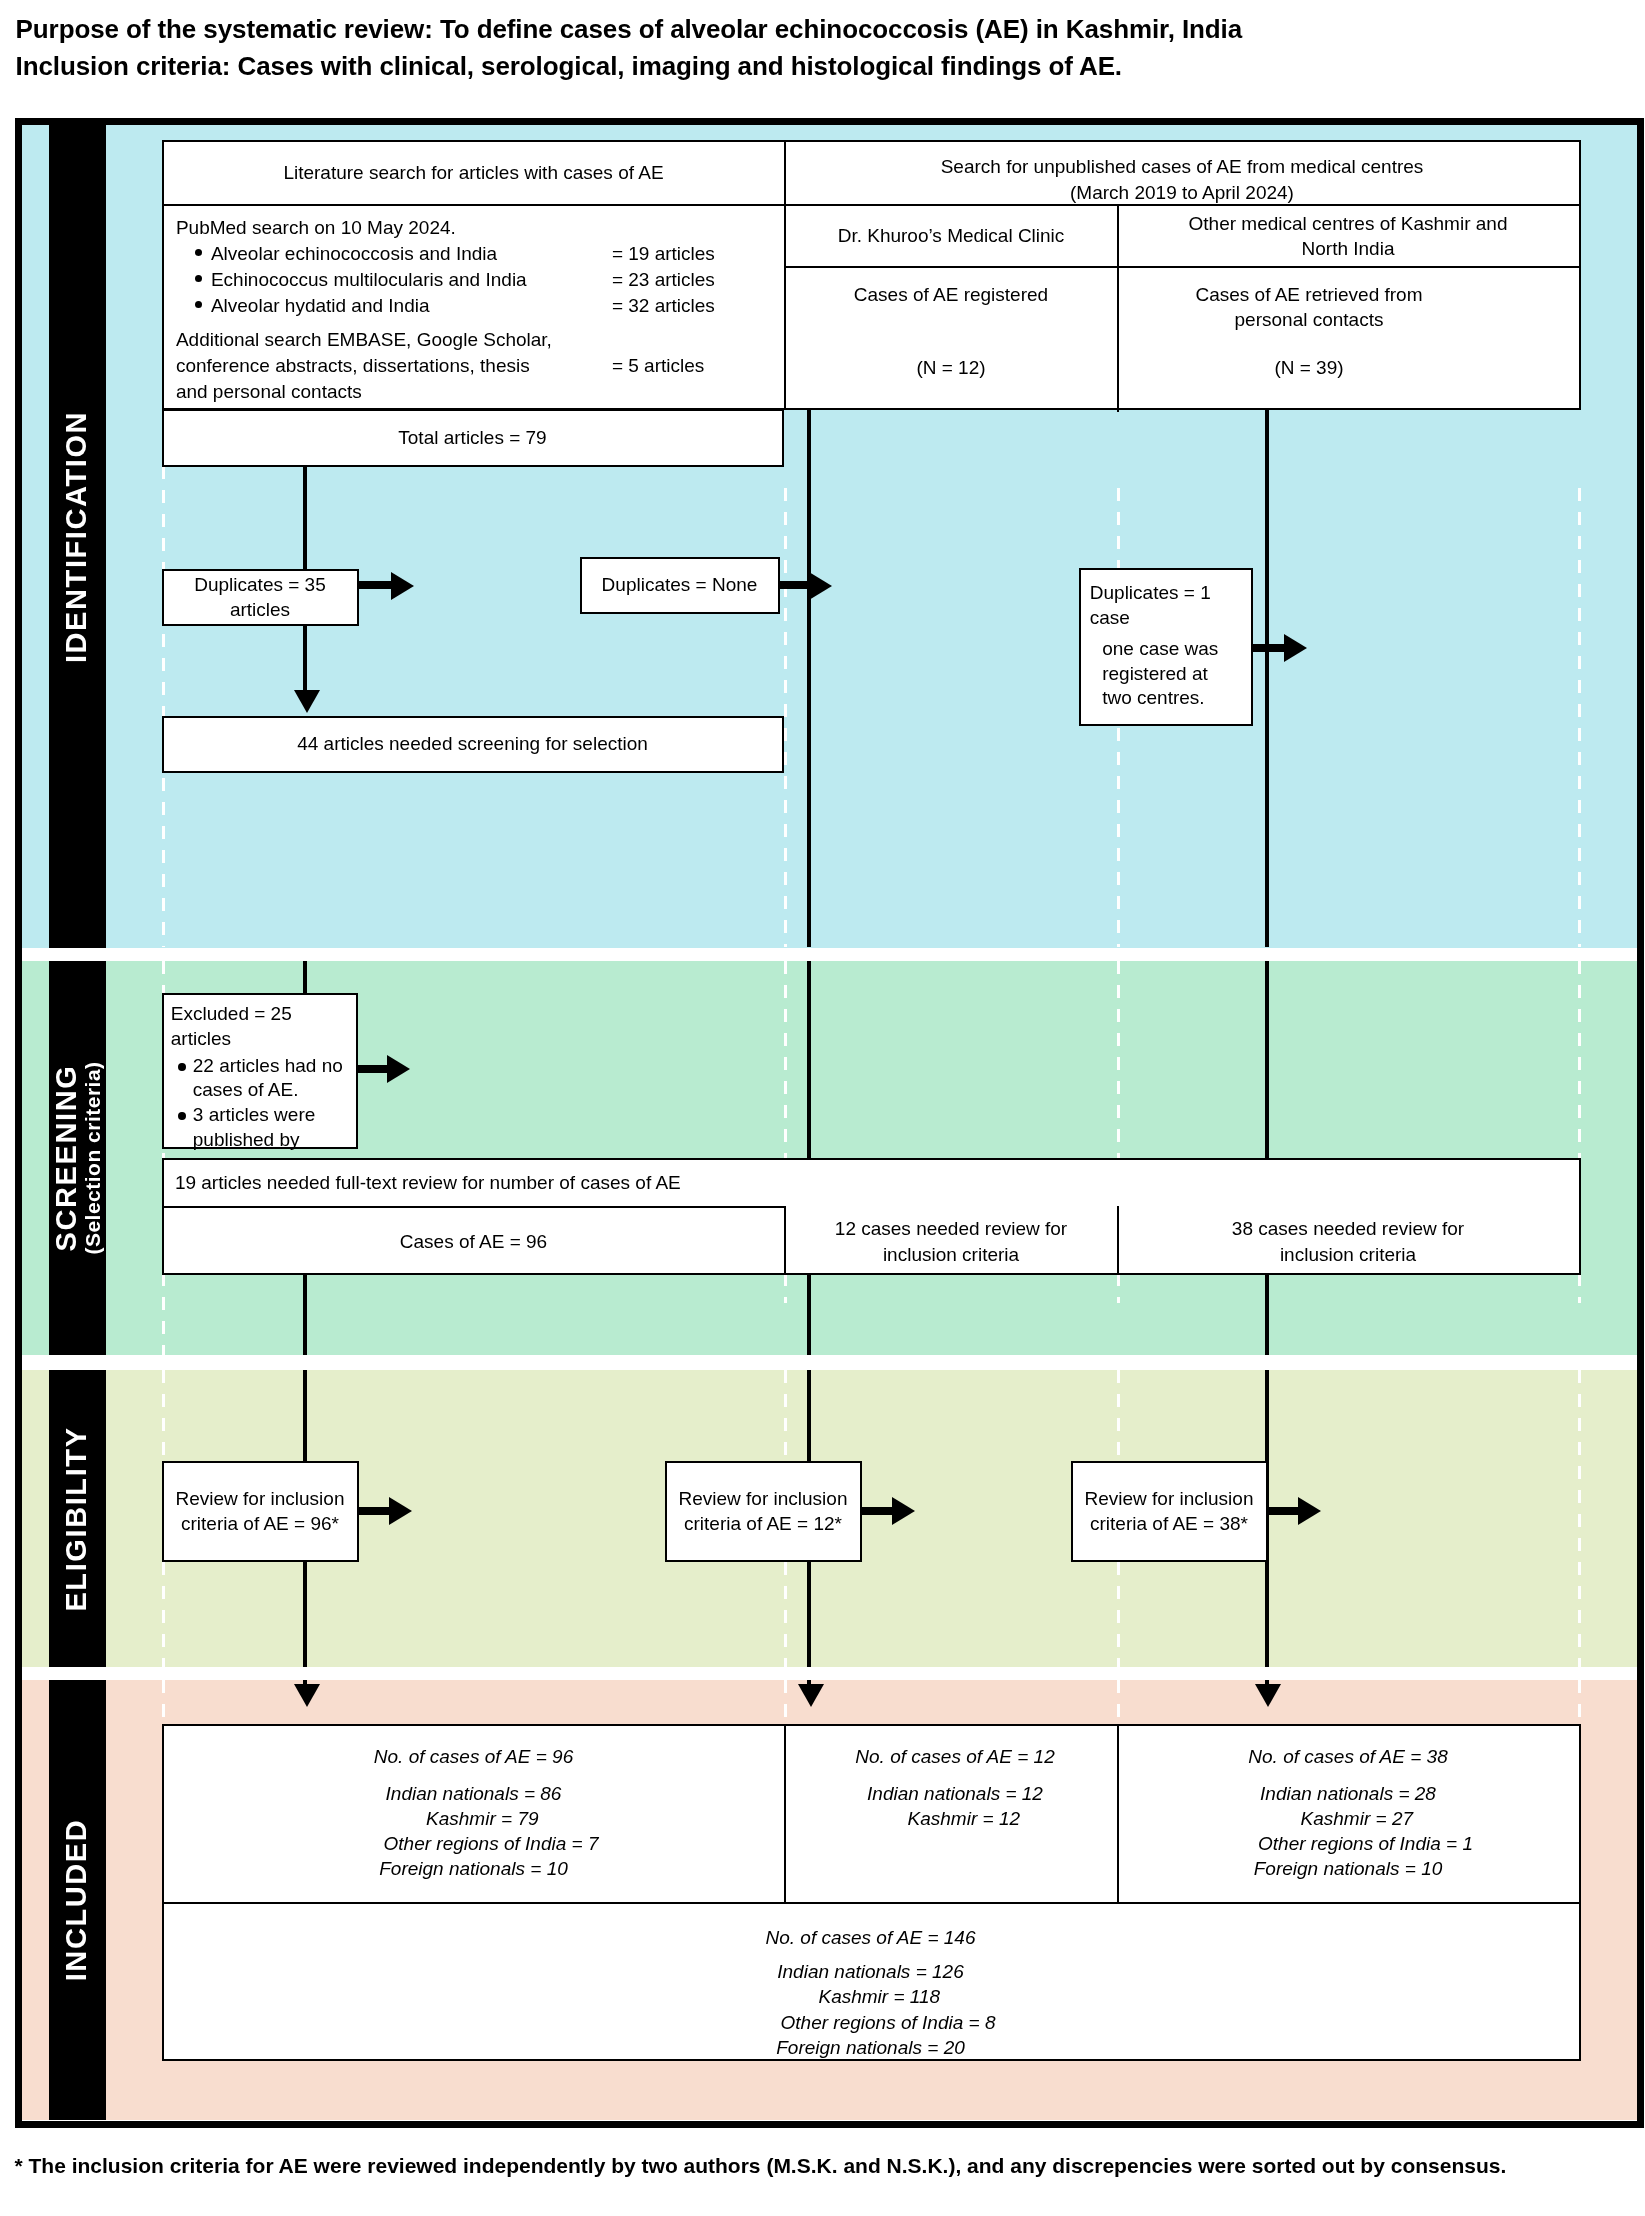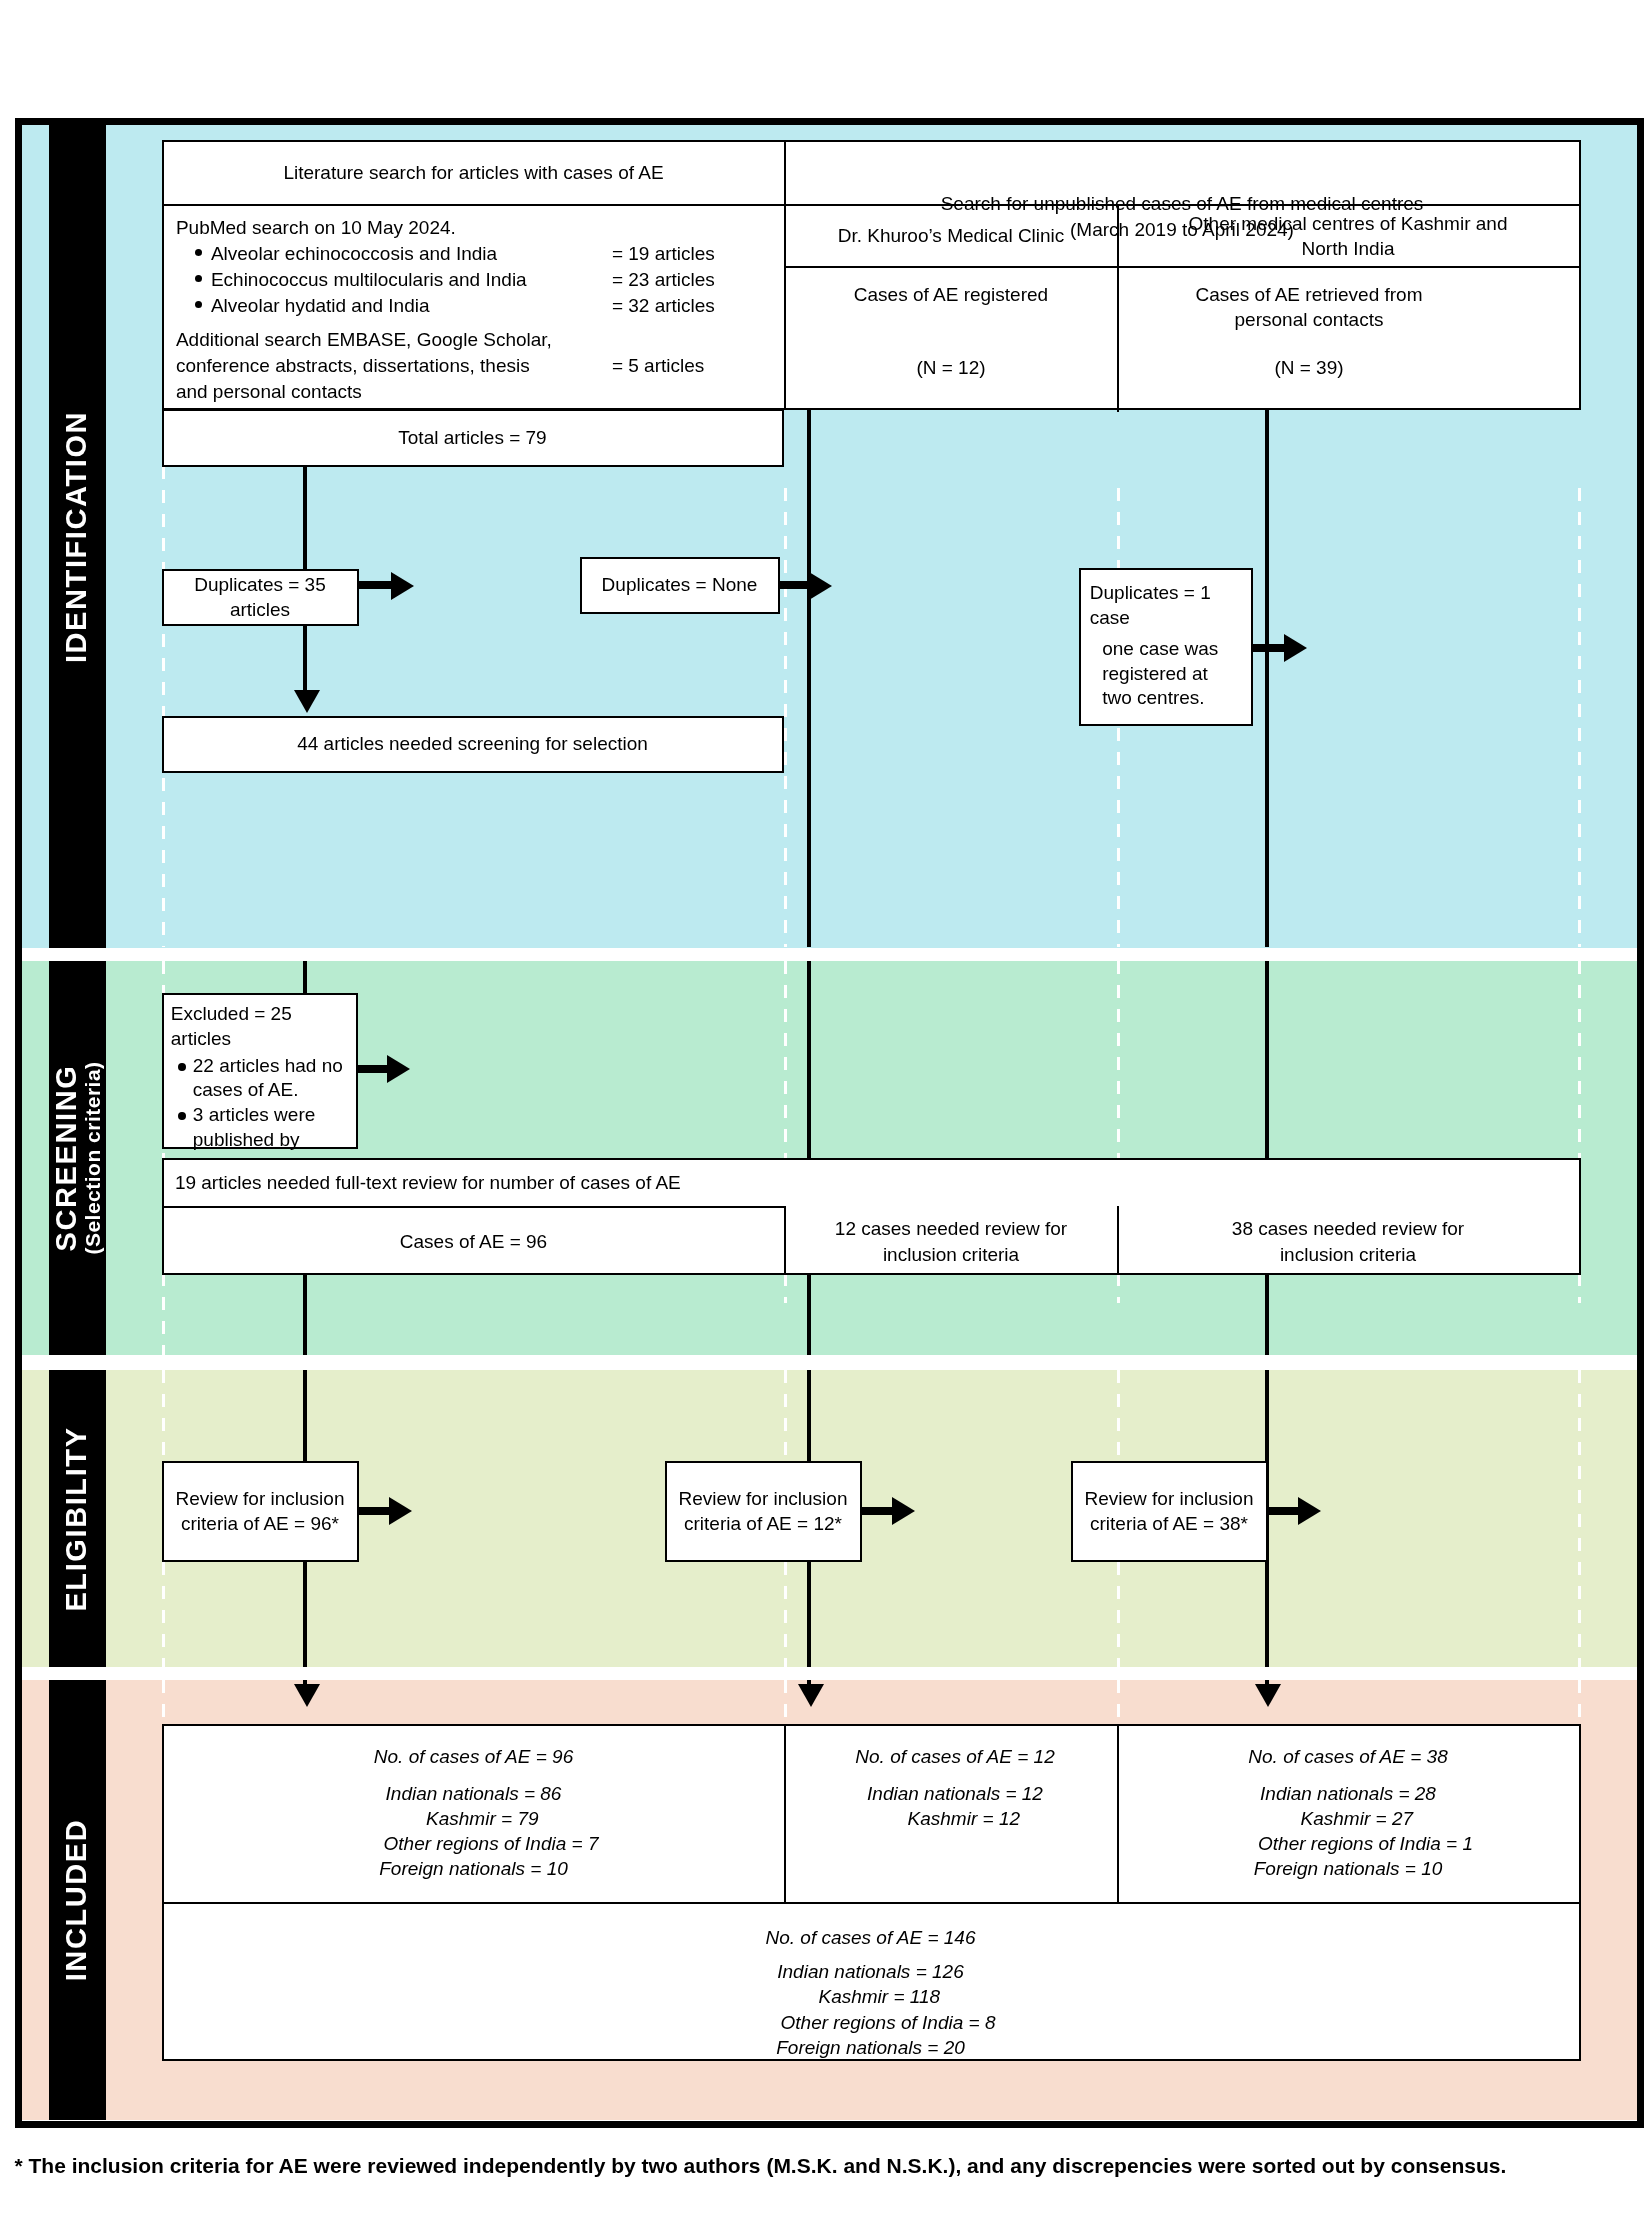--- a/index.html
+++ b/index.html
@@ -61,20 +61,24 @@
         color:#000;line-height:1.2;white-space:nowrap;}
   .statline{display:block;}
   .ind1{padding-left:17.6px;}
   .ind2{padding-left:35px;}
 </style>
 </head>
 <body>
 
 <div id="page">
 
+  <div class="hdr">
+    <div>Purpose of the systematic review: To define cases of alveolar echinococcosis (AE) in Kashmir, India</div>
+    <div>Inclusion criteria: Cases with clinical, serological, imaging and histological findings of AE.</div>
+  </div>
 
   <div class="frame">
 
     <div class="band" style="top:0;height:823px;">
       <div class="tint" style="background:#bdeaf0;"></div>
       <div class="stagebar">
         <div class="vtxt"><span>IDENTIFICATION</span></div>
       </div>
 
       <div class="guide" style="left:140px;top:101px;height:721px;"></div>
@@ -88,21 +92,21 @@
 
         <div class="vline" style="left:620px;"></div>
 
         <div class="vline" style="left:953px;top:62px;height:208px;"></div>
 
         <div class="hline" style="top:124px;left:620px;width:795px;"></div>
 
         <div class="cell" style="left:0;top:0;width:620px;height:62px;">
           <span>Literature search for articles with cases of AE</span>
         </div>
-        <div class="cell" style="left:622px;top:0;width:793px;height:76px;margin-top:37px;">
+        <div class="cell" style="left:622px;top:0;width:793px;height:76px;">
           <span style="display:block;">
             <span class="statline">Search for unpublished cases of AE from medical centres</span>
             <span class="statline">(March 2019 to April 2024)</span>
           </span>
         </div>
 
         <div class="pm" style="left:12.4px;top:73px;width:602px;height:192px;">
           <div class="pmline" style="left:0;top:0;">PubMed search on 10 May 2024.</div>
 
           <div class="bullet" style="left:18.7px;top:34px;"></div>

